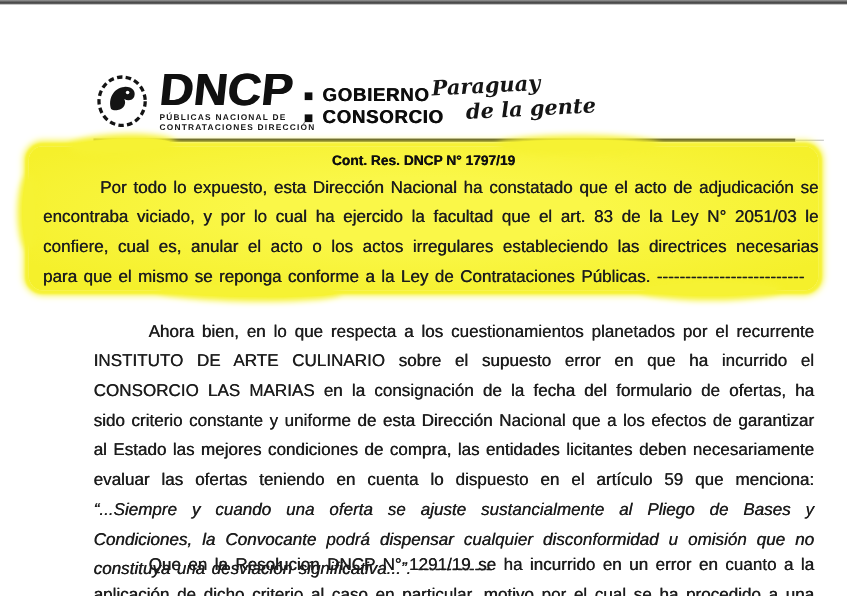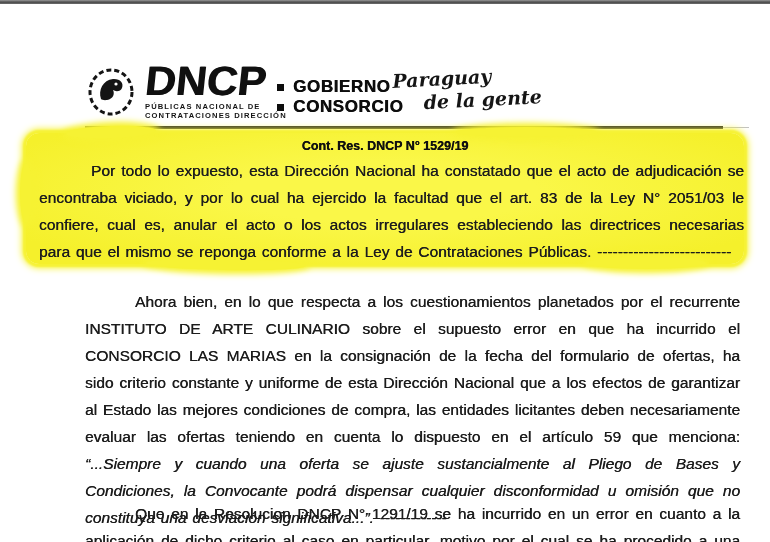--- a/index.html
+++ b/index.html
@@ -139,21 +139,21 @@
 
   <div class="header-rule"></div>
 
   <div class="highlight-block">
     <span class="blob b1"></span>
     <span class="blob b2"></span>
     <span class="blob b3"></span>
     <span class="blob b4"></span>
     <span class="blob b5"></span>
 
-    <div class="doc-title">Cont. Res. DNCP N° 1529/19</div>
+    <div class="doc-title">Cont. Res. DNCP N° 1797/19</div>
 
     <p class="para para-highlight">Por todo lo expuesto, esta Dirección Nacional ha constatado que el acto de adjudicación se encontraba viciado, y por lo cual ha ejercido la facultad que el art. 83 de la Ley N° 2051/03 le confiere, cual es, anular el acto o los actos irregulares estableciendo las directrices necesarias para que el mismo se reponga conforme a la Ley de Contrataciones Públicas. --------------------------</p>
   </div>
 
   <p class="para body-para p2"><span>Ahora bien, en lo que respecta a los cuestionamientos planetados por el recurrente INSTITUTO DE ARTE CULINARIO sobre el supuesto error en que ha incurrido el CONSORCIO LAS MARIAS en la consignación de la fecha del formulario de ofertas, ha sido criterio constante y uniforme de esta Dirección Nacional que a los efectos de garantizar al Estado las mejores condiciones de compra, las entidades licitantes deben necesariamente evaluar las ofertas teniendo en cuenta lo dispuesto en el artículo 59 que menciona: </span><span class="quote-italic">“...Siempre y cuando una oferta se ajuste sustancialmente al Pliego de Bases y Condiciones, la Convocante podrá dispensar cualquier disconformidad u omisión que no constituya una desviación significativa...”.</span><span> -------------</span></p>
 
   <p class="para body-para p3">Que en la Resolucion DNCP N° 1291/19 se ha incurrido en un error en cuanto a la aplicación de dicho criterio al caso en particular, motivo por el cual se ha procedido a una revisión</p>
 
 </div>
 

